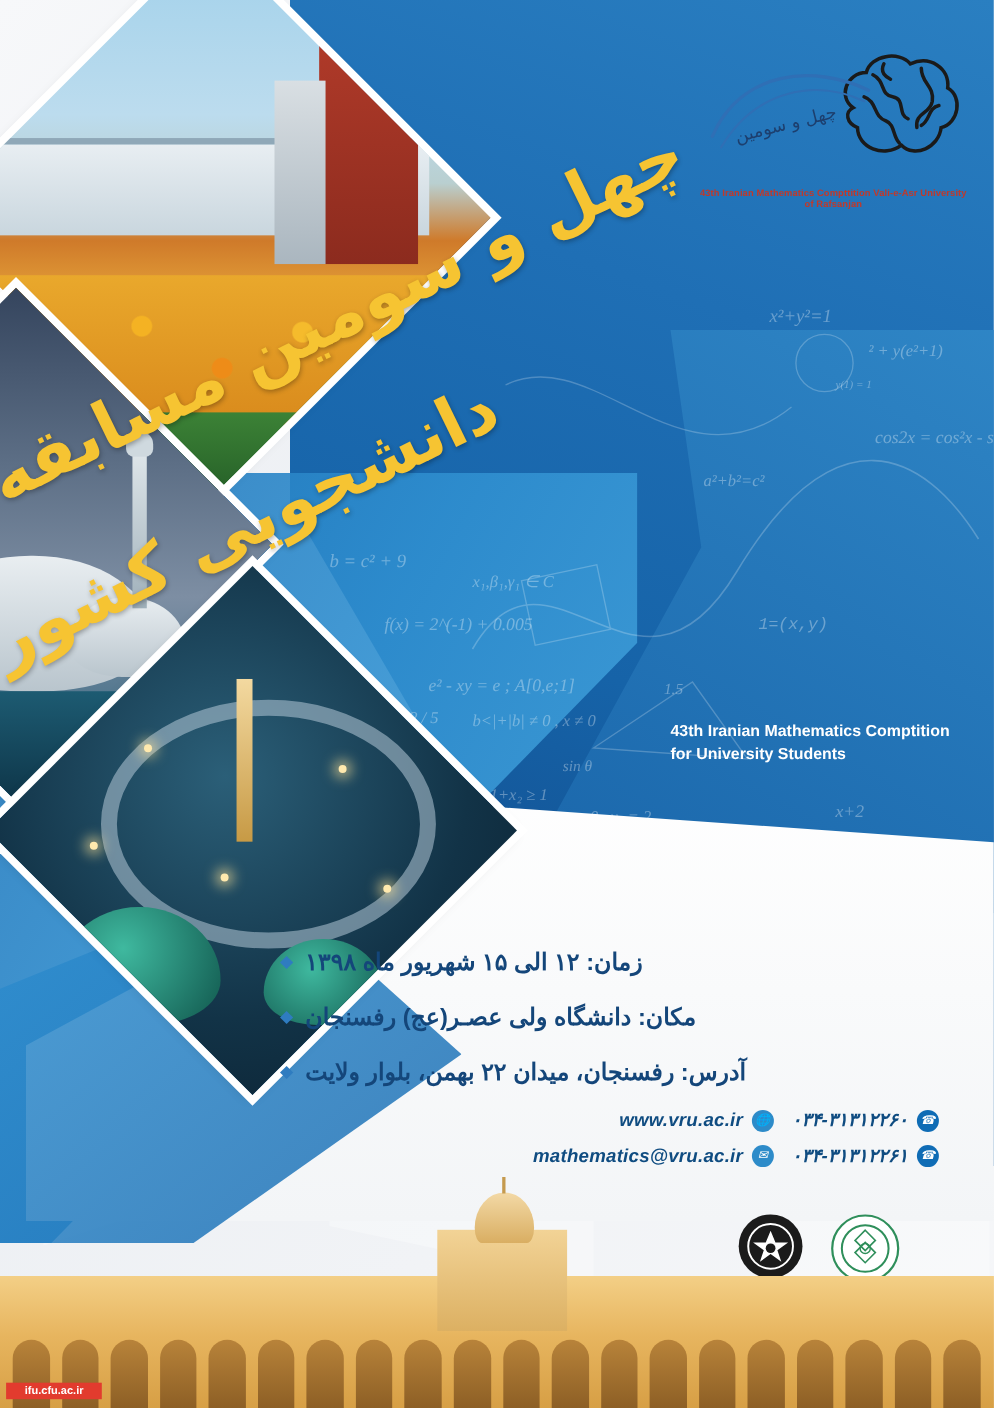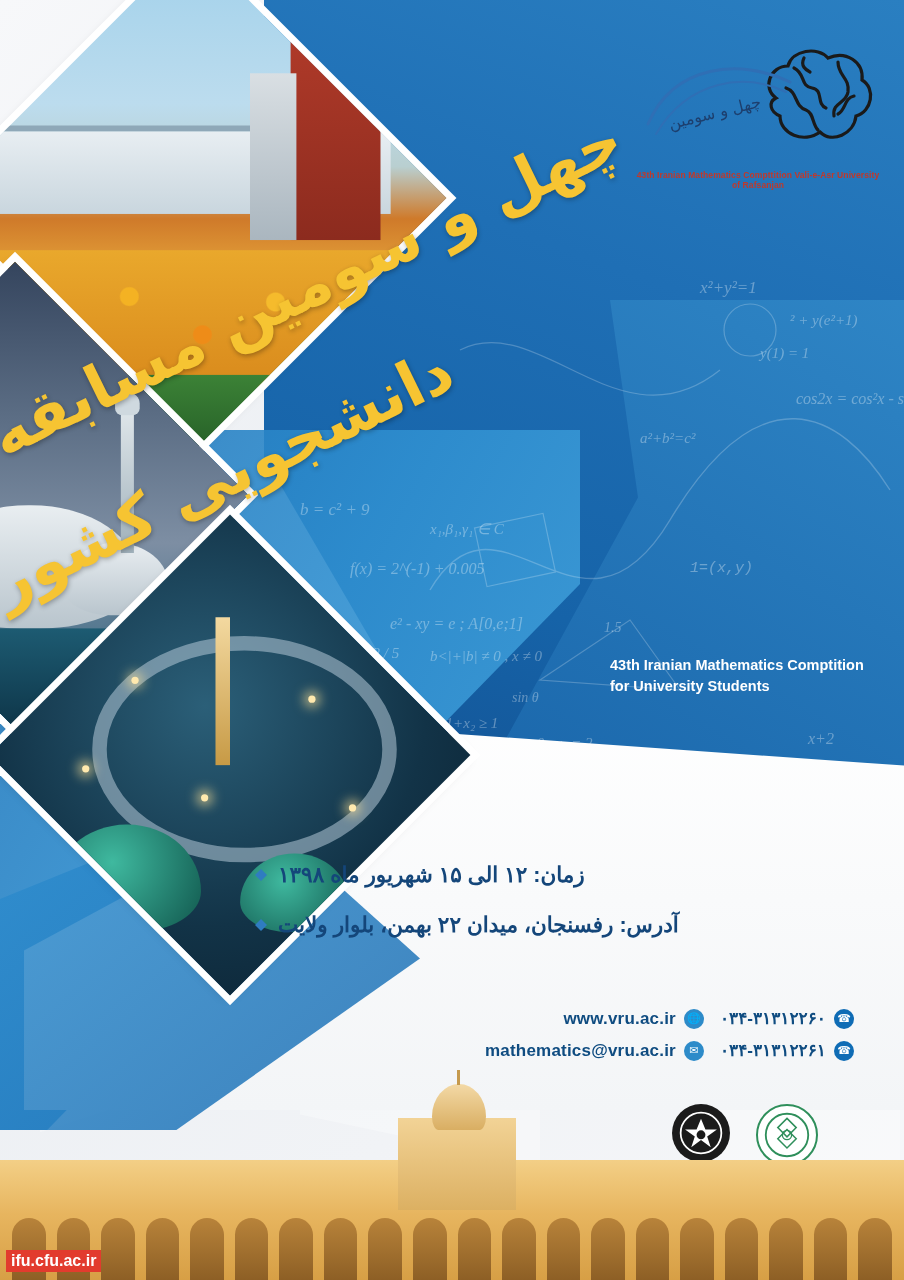--- a/index.html
+++ b/index.html
@@ -108,21 +108,21 @@
       direction:ltr;text-align:left;font-size:14.5px;font-weight:bold;line-height:1.45;}
 
   
   .info{position:absolute;right:50px;top:862px;width:600px;text-align:right;
         color:#123d6b;}
   .info-row{display:flex;align-items:center;justify-content:flex-start;
         flex-direction:row-reverse;gap:10px;margin-bottom:24px;}
   .info-row .txt{font-size:21.5px;font-weight:bold;color:#14467a;}
   .bullet{width:14px;height:14px;flex:0 0 14px;}
 
-  .contacts{position:absolute;right:50px;top:1008px;width:620px;direction:ltr;}
+  .contacts{position:absolute;right:50px;top:1008px;width:620px;direction:ltr;font-style:italic;}
   .c-row{display:flex;justify-content:flex-end;align-items:center;gap:16px;margin-bottom:11px;}
   .c-item{display:flex;align-items:center;gap:8px;}
   .c-item .val{font-size:17px;font-weight:bold;color:#0f4c81;letter-spacing:.2px;}
   .c-ico{width:20px;height:20px;border-radius:50%;background:#0f6cb5;color:#fff;
         display:flex;align-items:center;justify-content:center;font-size:11px;}
   .c-ico.light{background:#2d8bc9;}
 
   
   .logos{position:absolute;right:86px;top:1104px;display:flex;gap:28px;align-items:flex-start;}
   .logo{width:60px;text-align:center;}
@@ -139,21 +139,21 @@
       background:linear-gradient(180deg,#b8833a,#8d5f25);}
   .bdome{position:absolute;left:432px;bottom:150px;width:54px;height:46px;
       border-radius:50% 50% 12% 12%/70% 70% 30% 30%;
       background:linear-gradient(180deg,#f3d9a6,#d9ae62);}
   .bdome:after{content:"";position:absolute;left:25px;top:-14px;width:3px;height:15px;background:#c59a4e;}
   .bcent{position:absolute;left:398px;bottom:70px;width:118px;height:92px;
       background:linear-gradient(180deg,#f2d396,#dcb062);}
 
   
   .wm{position:absolute;left:6px;bottom:8px;background:#e23b2e;color:#fff;
-      font-size:16px;font-weight:bold;padding:2px 5px;direction:ltr;}
+      font-size:10px;font-weight:bold;padding:2px 17px;direction:ltr;}
 
   .sr{position:absolute;width:1px;height:1px;overflow:hidden;clip:rect(0 0 0 0);}
 </style>
 </head>
 <body>
 
 <div class="poster">
 
   <div class="bg-white"></div>
 
@@ -166,32 +166,32 @@
 
   <div class="blue-field"></div>
   <div class="blue-field2"></div>
   <div class="blue-sweep"></div>
   <div class="white-wedge"></div>
   <div class="blue-band"></div>
 
   <div>
     <div class="math" style="left:700px;top:262px;font-size:17px;margin-top:16px;">x²+y²=1</div>
     <div class="math" style="left:790px;top:300px;font-size:15px;margin-top:12px;">(e²+1)² + y</div>
-    <div class="math" style="left:760px;top:345px;font-size:15px;">y(1) = 1</div>
+    <div class="math" style="left:760px;top:345px;font-size:10px;">y(1) = 1</div>
     <div class="math" style="left:796px;top:390px;font-size:16px;">cos2x = cos²x - sin²x</div>
     <div class="math" style="left:300px;top:500px;font-size:17px;">9 + b = c²</div>
     <div class="math" style="left:430px;top:520px;font-size:15px;">x₁,β₁,γ₁ ∈ C</div>
     <div class="math" style="left:350px;top:560px;font-size:16px;">f(x) = 2^(-1) + 0.005</div>
     <div class="math" style="left:390px;top:615px;font-size:16px;">e² - xy = e ; A[0,e;1]</div>
     <div class="math" style="left:430px;top:648px;font-size:15px;">b&lt;|+|b| ≠ 0 , x ≠ 0</div>
     <div class="math" style="left:360px;top:645px;font-size:15px;">a-2 / 5</div>
     <div class="math" style="left:512px;top:690px;font-size:14px;">sin θ</div>
     <div class="math" style="left:430px;top:715px;font-size:15px;">x₁,1+x₂ ≥ 1</div>
     <div class="math" style="left:520px;top:735px;font-size:15px;">x=0 , y₁ = 2</div>
-    <div class="math" style="left:760px;top:730px;font-size:16px;margin-left:48px;">x+2</div>
+    <div class="math" style="left:760px;top:730px;font-size:16px;">x+2</div>
     <div class="math" style="left:604px;top:620px;font-size:14px;">1.5</div>
     <div class="math" style="left:690px;top:560px;font-size:15px;font-family:Liberation Mono, monospace;">(x,y)=1</div>
     <div class="math" style="left:640px;top:430px;font-size:15px;">a²+b²=c²</div>
     <svg style="position:absolute;left:420px;top:290px;width:480px;height:420px;opacity:.22" viewBox="0 0 480 420">
       <path d="M10 300 C 80 180, 160 380, 250 230 S 420 120, 470 200" stroke="#ffffff" fill="none" stroke-width="1.4"></path>
       <path d="M40 60 C 120 20, 200 160, 300 80" stroke="#ffffff" fill="none" stroke-width="1.2"></path>
       <circle cx="330" cy="40" r="26" stroke="#ffffff" fill="none" stroke-width="1.2"></circle>
       <rect x="60" y="230" width="70" height="60" stroke="#ffffff" fill="none" stroke-width="1.2" transform="rotate(-12 95 260)"></rect>
       <path d="M120 390 L 210 330 L 260 400 Z" stroke="#ffffff" fill="none" stroke-width="1.2"></path>
     </svg>
@@ -264,20 +264,26 @@
 
   <div class="info">
 
     <div class="info-row">
       <svg class="bullet" viewBox="0 0 14 14">
         <path d="M7 1 L13 7 L7 13 L1 7 Z" fill="#2f7cc0"></path>
       </svg>
       <div class="txt">زمان: ۱۲ الی ۱۵ شهریور ماه ۱۳۹۸</div>
     </div>
 
+    <div class="info-row">
+      <svg class="bullet" viewBox="0 0 14 14">
+        <path d="M7 1 L13 7 L7 13 L1 7 Z" fill="#2f7cc0"></path>
+      </svg>
+      <div class="txt">مکان: دانشگاه ولی عصـر(عج) رفسنجان</div>
+    </div>
 
     <div class="info-row">
       <svg class="bullet" viewBox="0 0 14 14">
         <path d="M7 1 L13 7 L7 13 L1 7 Z" fill="#2f7cc0"></path>
       </svg>
       <div class="txt">آدرس: رفسنجان، میدان ۲۲ بهمن، بلوار ولایت</div>
     </div>
   </div>
 
   <div class="contacts">

